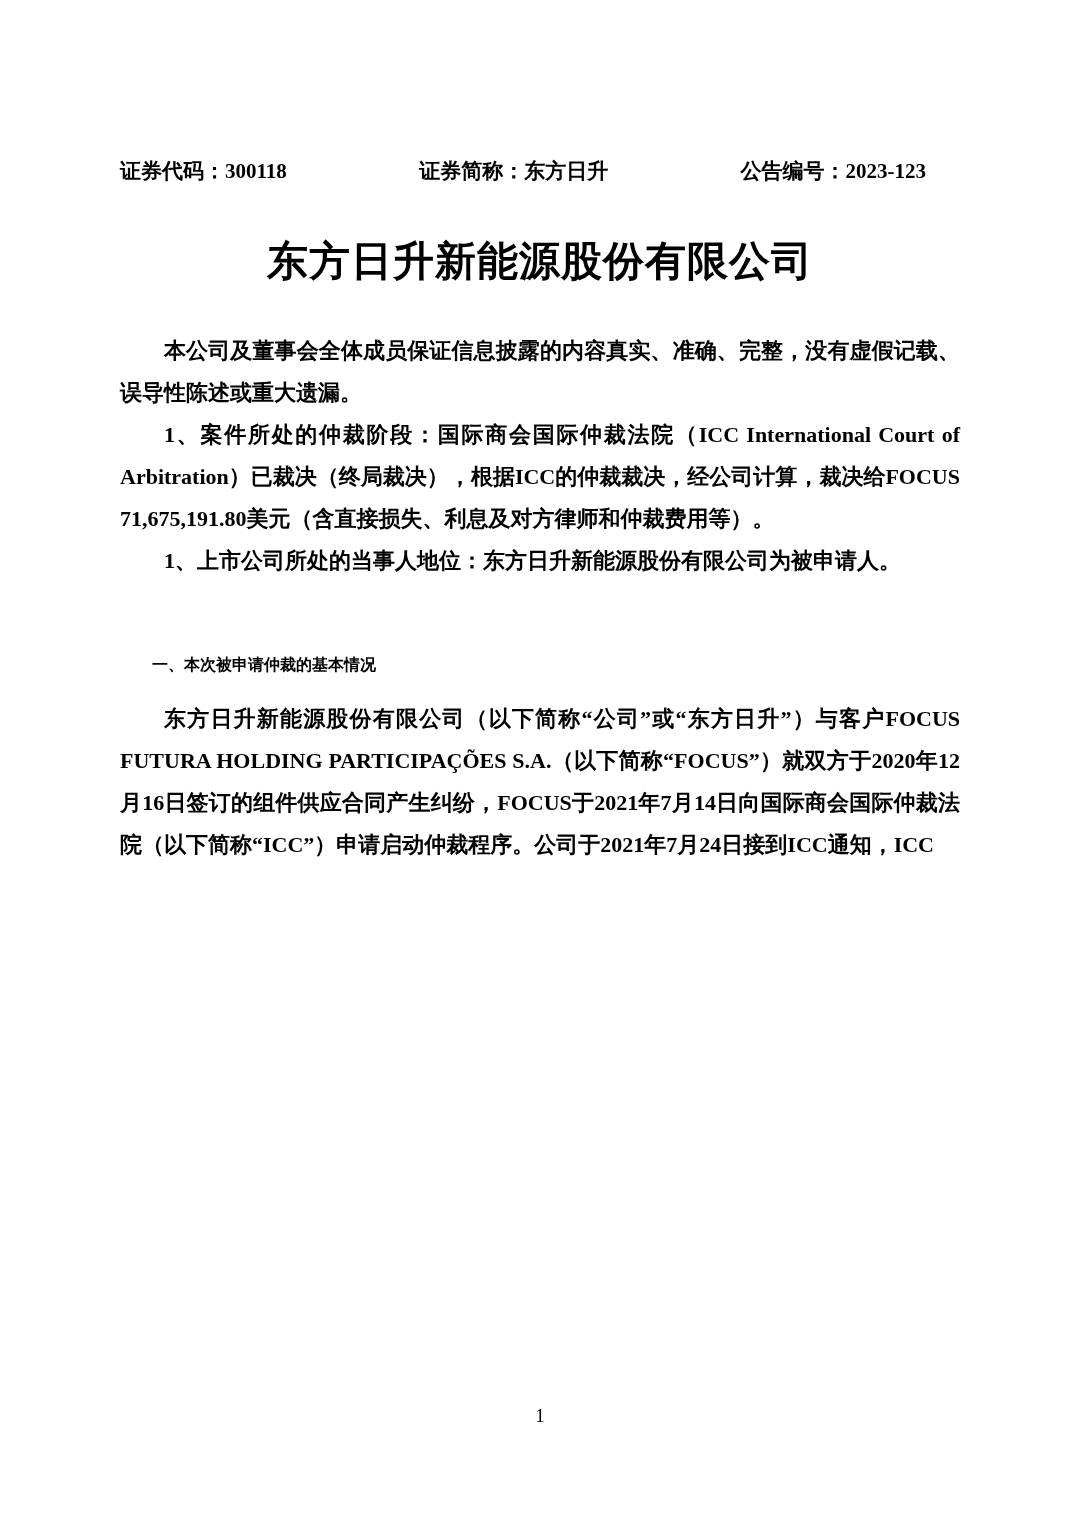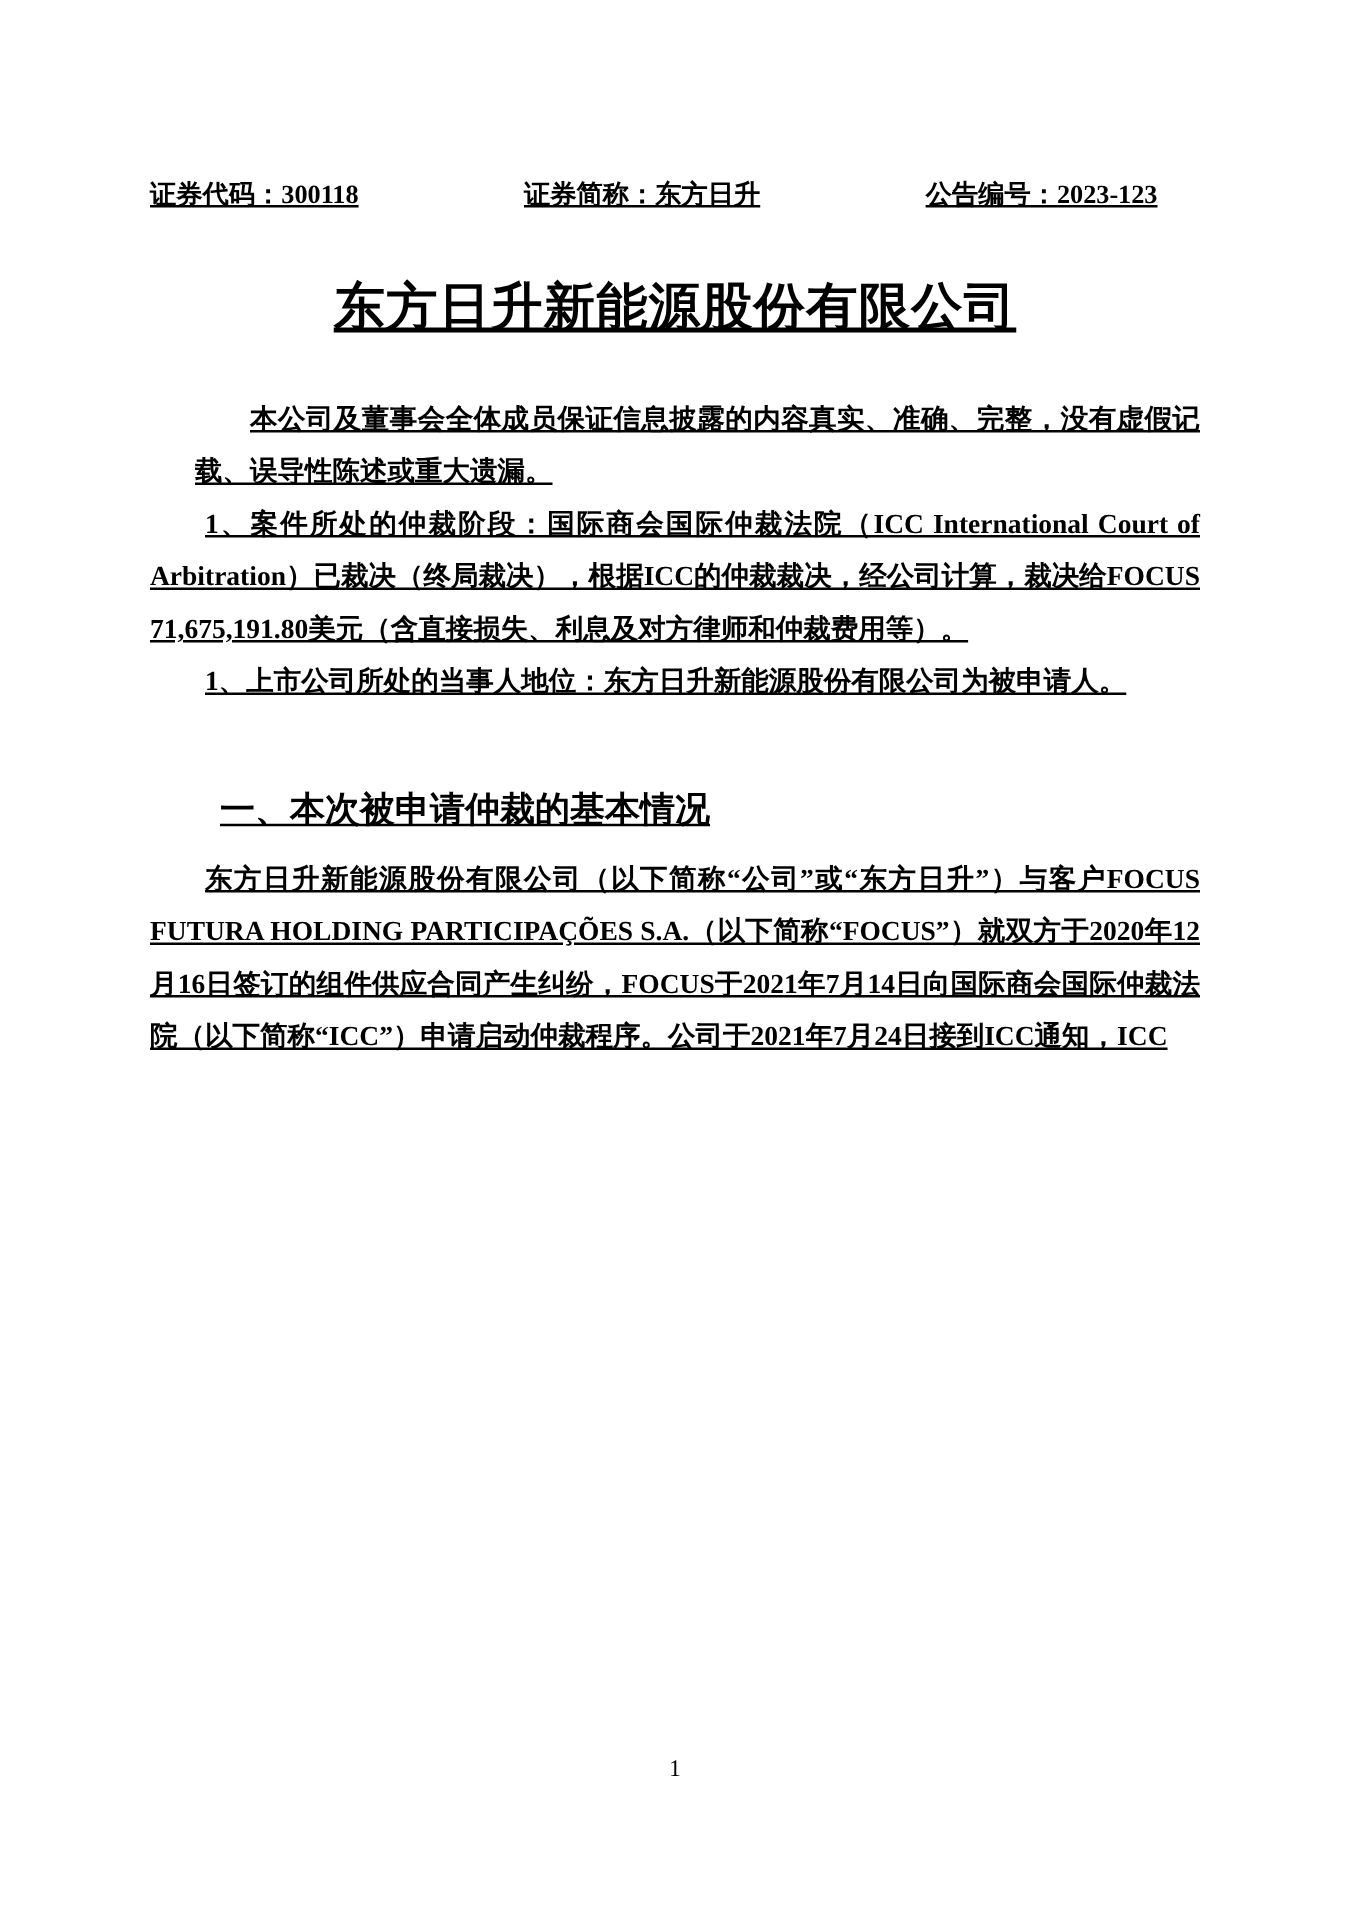--- a/index.html
+++ b/index.html
@@ -13,23 +13,22 @@
     height: 1527px;
     background: #ffffff;
     overflow: hidden;
     color: #000000;
     font-family: "Liberation Serif", "DejaVu Serif", serif;
     font-weight: 700;
   }
   .content {
     position: absolute;
     left: 120px;
-    top: 0;
+    top: 16px;
     width: 840px;
-    text-decoration: underline;
   }
   .doc-header {
     padding-top: 140px;
     display: flex;
     justify-content: space-between;
     padding-right: 34px;
     font-size: 21px;
     line-height: 30px;
     white-space: nowrap;
   }
@@ -44,29 +43,28 @@
   }
   .para {
     margin: 0;
     font-size: 22px;
     line-height: 42px;
     text-align: justify;
     text-indent: 2em;
   }
   .declaration {
     margin-top: 40px;
-    margin-left: 36px;
   }
   .highlights-heading {
     margin-top: 40px;
     text-align: left;
   }
   .section-heading {
     margin: 62px 0 0 0;
-    font-size: 28px;
+    font-size: 16px;
     line-height: 42px;
     text-indent: 2em;
     font-weight: 700;
     text-align: left;
   }
   .section-para {
     margin-top: 12px;
   }
   .page-number {
     position: absolute;

